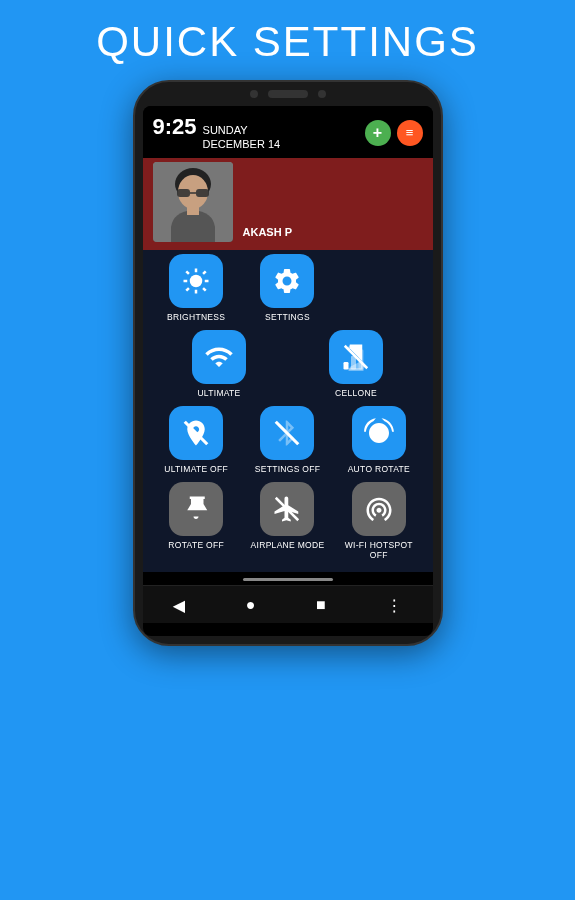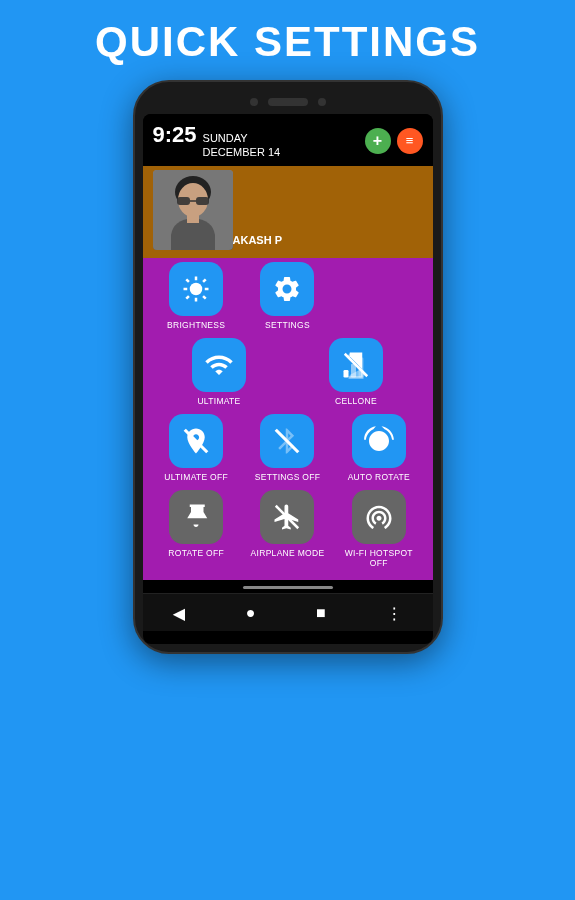--- a/index.html
+++ b/index.html
@@ -11,31 +11,31 @@
       font-family: 'Arial', sans-serif;
       display: flex;
       flex-direction: column;
       align-items: center;
       overflow: hidden;
     }
 
     .page-title {
       color: white;
       font-size: 42px;
-      font-weight: bold;
+      font-weight: normal;
       letter-spacing: 2px;
       padding: 18px 0 14px 0;
       text-align: center;
     }
 
     .phone-wrapper {
       width: 310px;
       background: #1a1a1a;
       border-radius: 36px;
-      padding: 16px 8px 8px 8px;
+      padding: 8px 8px 8px 8px;
       box-shadow: 0 8px 32px rgba(0,0,0,0.45);
       position: relative;
       border: 2px solid #333;
     }
 
     .phone-top-bar {
       display: flex;
       justify-content: center;
       align-items: center;
       gap: 10px;
@@ -116,22 +116,23 @@
       display: flex;
       align-items: center;
       justify-content: center;
       color: white;
       font-size: 13px;
     }
 
     .profile-row {
       display: flex;
       align-items: stretch;
-      background: #a16207;
+      background: #7f1d1d;
       padding: 4px 10px 8px 10px;
+      gap: 10px;
     }
 
     .profile-photo {
       width: 80px;
       height: 80px;
       background: #555;
       border-radius: 4px;
       overflow: hidden;
       flex-shrink: 0;
       position: relative;
@@ -152,21 +153,21 @@
       color: white;
       font-size: 11px;
       font-weight: bold;
       padding-top: 4px;
       display: flex;
       align-items: flex-end;
       padding-bottom: 4px;
     }
 
     .grid-area {
-      background: #a21caf;
+      background: #0f172a;
       padding: 0 8px 8px 8px;
     }
 
     .grid-row {
       display: flex;
       justify-content: space-around;
       margin-bottom: 2px;
     }
 
     .tile {

